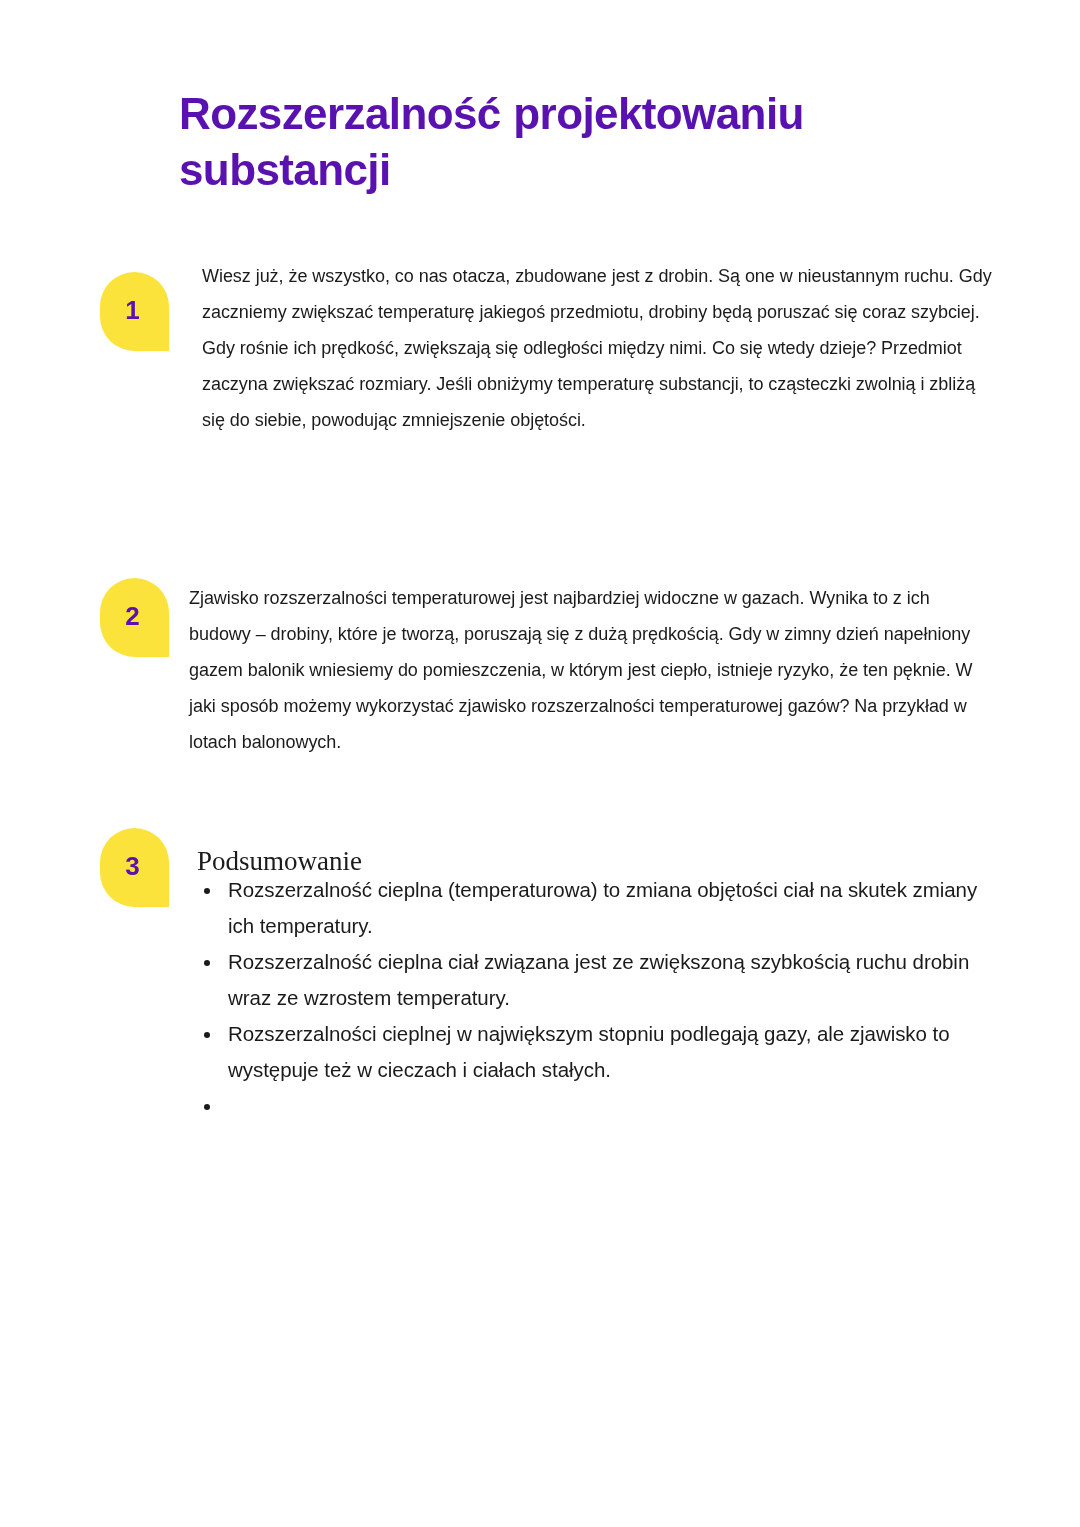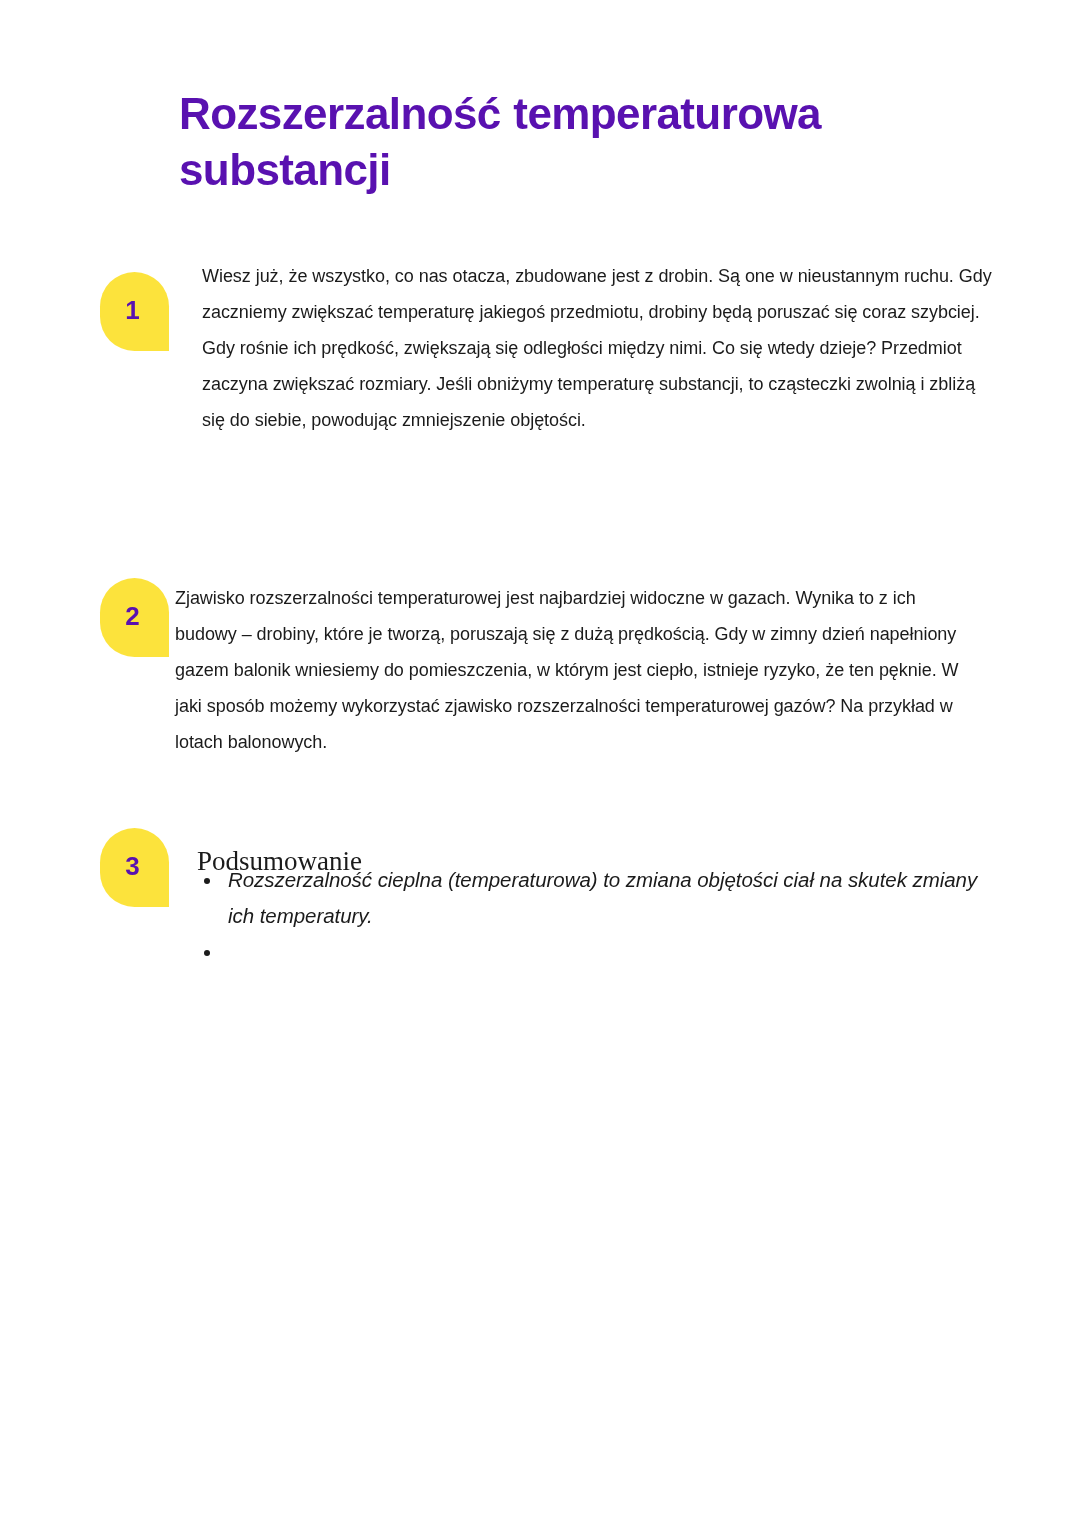--- a/index.html
+++ b/index.html
@@ -83,47 +83,46 @@
     color: #1b1b1b;
     letter-spacing: -0.05px;
   }
 
   #para-1 {
     left: 202px;
     top: 0px;
     width: 790px;
   }
   #para-2 {
-    left: 175px;
+    left: 189px;
     top: 8px;
     width: 800px;
   }
 
   
   .summary-heading {
     position: absolute;
     left: 189px;
     top: 14px;
     margin: 8px;
     font-family: Liberation Serif, serif;
     font-size: 27px;
     line-height: 34px;
     font-weight: normal;
     color: #1b1b1b;
   }
 
   .summary-list {
     position: absolute;
     left: 189px;
-    top: 40px;
+    top: 50px;
     width: 800px;
     margin: 0;
     padding: 0;
     list-style: none;
-    font-style: italic;
   }
   .summary-list li {
     position: relative;
     padding-left: 39px;
     font-family: "Liberation Sans", sans-serif;
     font-size: 20.5px;
     line-height: 36px;
     color: #1b1b1b;
     letter-spacing: -0.05px;
   }
@@ -135,21 +134,21 @@
     height: 6px;
     border-radius: 50%;
     background: #1b1b1b;
   }
 </style>
 </head>
 <body>
 
 <div class="page">
 
-  <h1 class="page-title">Rozszerzalność temperaturowa substancji</h1>
+  <h1 class="page-title">Rozszerzalność projektowaniu substancji</h1>
 
   <div class="section" id="section-1">
     <div class="badge">
       <span class="badge-number">1</span>
     </div>
     <p class="body-text" id="para-1">Wiesz już, że wszystko, co nas otacza, zbudowane jest z drobin. Są one w nieustannym ruchu. Gdy zaczniemy zwiększać temperaturę jakiegoś przedmiotu, drobiny będą poruszać się coraz szybciej. Gdy rośnie ich prędkość, zwiększają się odległości między nimi. Co się wtedy dzieje? Przedmiot zaczyna zwiększać rozmiary. Jeśli obniżymy temperaturę substancji, to cząsteczki zwolnią i zbliżą się do siebie, powodując zmniejszenie objętości.</p>
   </div>
 
   <div class="section" id="section-2">
     <div class="badge">
@@ -163,17 +162,25 @@
       <span class="badge-number">3</span>
     </div>
     <p class="summary-heading">Podsumowanie</p>
     <ul class="summary-list">
       <li>
         <span class="bullet-dot"></span>
         <span>Rozszerzalność cieplna (temperaturowa) to zmiana objętości ciał na skutek zmiany ich temperatury.</span>
       </li>
       <li>
         <span class="bullet-dot"></span>
+        <span>Rozszerzalność cieplna ciał związana jest ze zwiększoną szybkością ruchu drobin wraz ze wzrostem temperatury.</span>
+      </li>
+      <li>
+        <span class="bullet-dot"></span>
+        <span>Rozszerzalności cieplnej w największym stopniu podlegają gazy, ale zjawisko to występuje też w cieczach i ciałach stałych.</span>
+      </li>
+      <li>
+        <span class="bullet-dot"></span>
       </li>
     </ul>
   </div>
 
 </div>
 
 </body></html>

